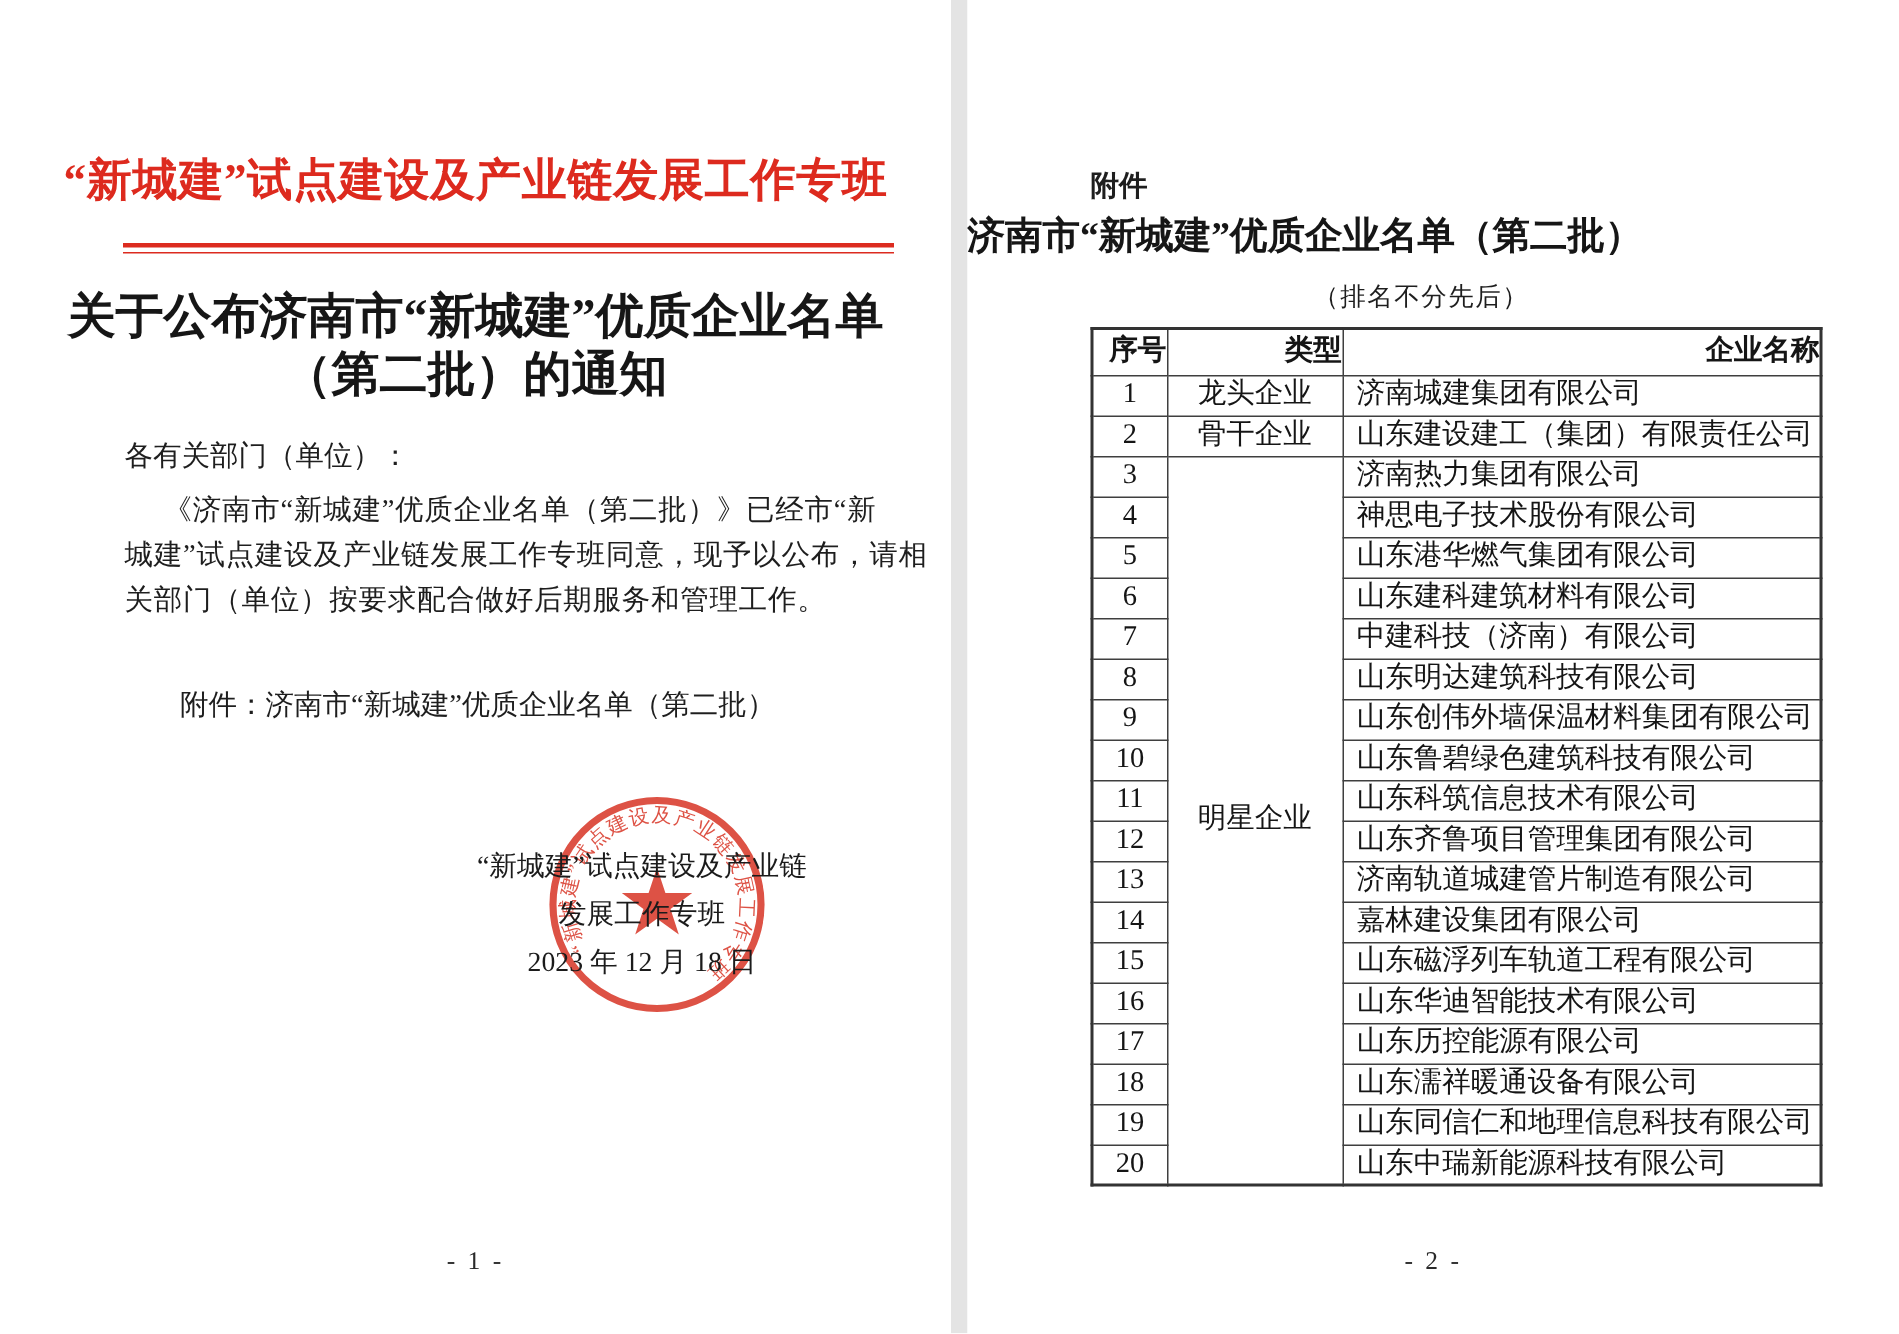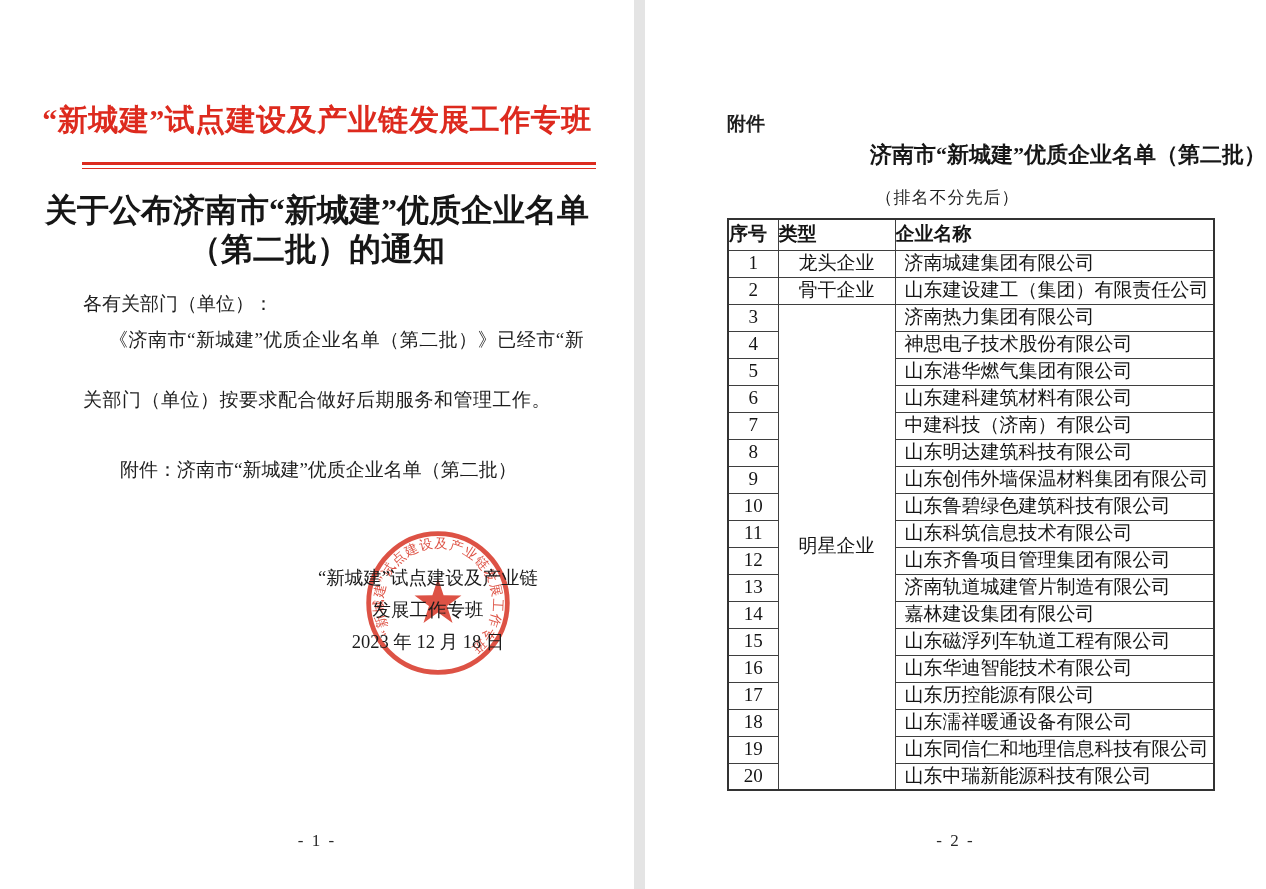--- a/index.html
+++ b/index.html
@@ -69,40 +69,40 @@
     letter-spacing:2px;
   }
 
   
   .attach-label {
     position:absolute; top:111px; left:82px;
     font-size:19px; font-weight:bold;
   }
   .att-title {
     position:absolute; top:140px; left:0; width:621px;
-    text-align:right; font-size:22px; font-weight:bold;
+    text-align:left; font-size:25px; font-weight:bold;
     color:#161616; white-space:nowrap;
   }
   .att-subtitle {
     position:absolute; top:186px; left:0; width:605px;
     text-align:center; font-size:17px; letter-spacing:1px;
   }
   .table-wrap { position:absolute; top:218px; left:82px; }
   table.company-table {
     border-collapse:collapse;
     width:486px; table-layout:fixed;
     font-size:19px; color:#151515;
     border:2px solid #333333;
   }
   .company-table th, .company-table td {
     border:1px solid #3f3f3f;
     padding:0; line-height:1.1;
     overflow:hidden; white-space:nowrap;
   }
-  .company-table thead th { height:31px; font-weight:bold; text-align:left;margin-top:24px; }
+  .company-table thead th { height:31px; font-weight:bold; text-align:right;margin-top:24px; }
   .company-table tbody td { height:27px; }
   .col-no   { width:50px; }
   .col-type { width:117px; }
   .col-name { width:319px; }
   .c-no   { text-align:center; }
   .c-type { text-align:center; vertical-align:middle; }
   .c-name { text-align:left; padding-left:9px !important; }
 </style>
 </head>
 <body>
@@ -115,20 +115,21 @@
     <div class="red-rule"></div>
 
     <div class="doc-title">
       <div>关于公布济南市“新城建”优质企业名单</div>
       <div>（第二批）的通知</div>
     </div>
 
     <div class="salutation">各有关部门（单位）：</div>
 
     <div class="body-line body-line-1">《济南市“新城建”优质企业名单（第二批）》已经市“新</div>
+    <div class="body-line body-line-2">城建”试点建设及产业链发展工作专班同意，现予以公布，请相</div>
     <div class="body-line body-line-3">关部门（单位）按要求配合做好后期服务和管理工作。</div>
 
     <div class="attachment-note">附件：济南市“新城建”优质企业名单（第二批）</div>
 
     <div class="stamp">
       <svg width="152" height="152" viewBox="0 0 160 160">
         <circle cx="80" cy="80" r="73" fill="none" stroke="#d93a2b" stroke-width="5"></circle>
         <polygon fill="#d93a2b" points="80,54 74.1,71.9 55.3,72.0 70.5,83.1 64.7,101.0 80,90 95.3,101.0 89.5,83.1 104.7,72.0 85.9,71.9"></polygon>
         <defs>
           <path id="ring-path" d="M 22,80 A 58,58 0 1,1 138,80 A 58,58 0 1,1 22,80" fill="none"></path>

